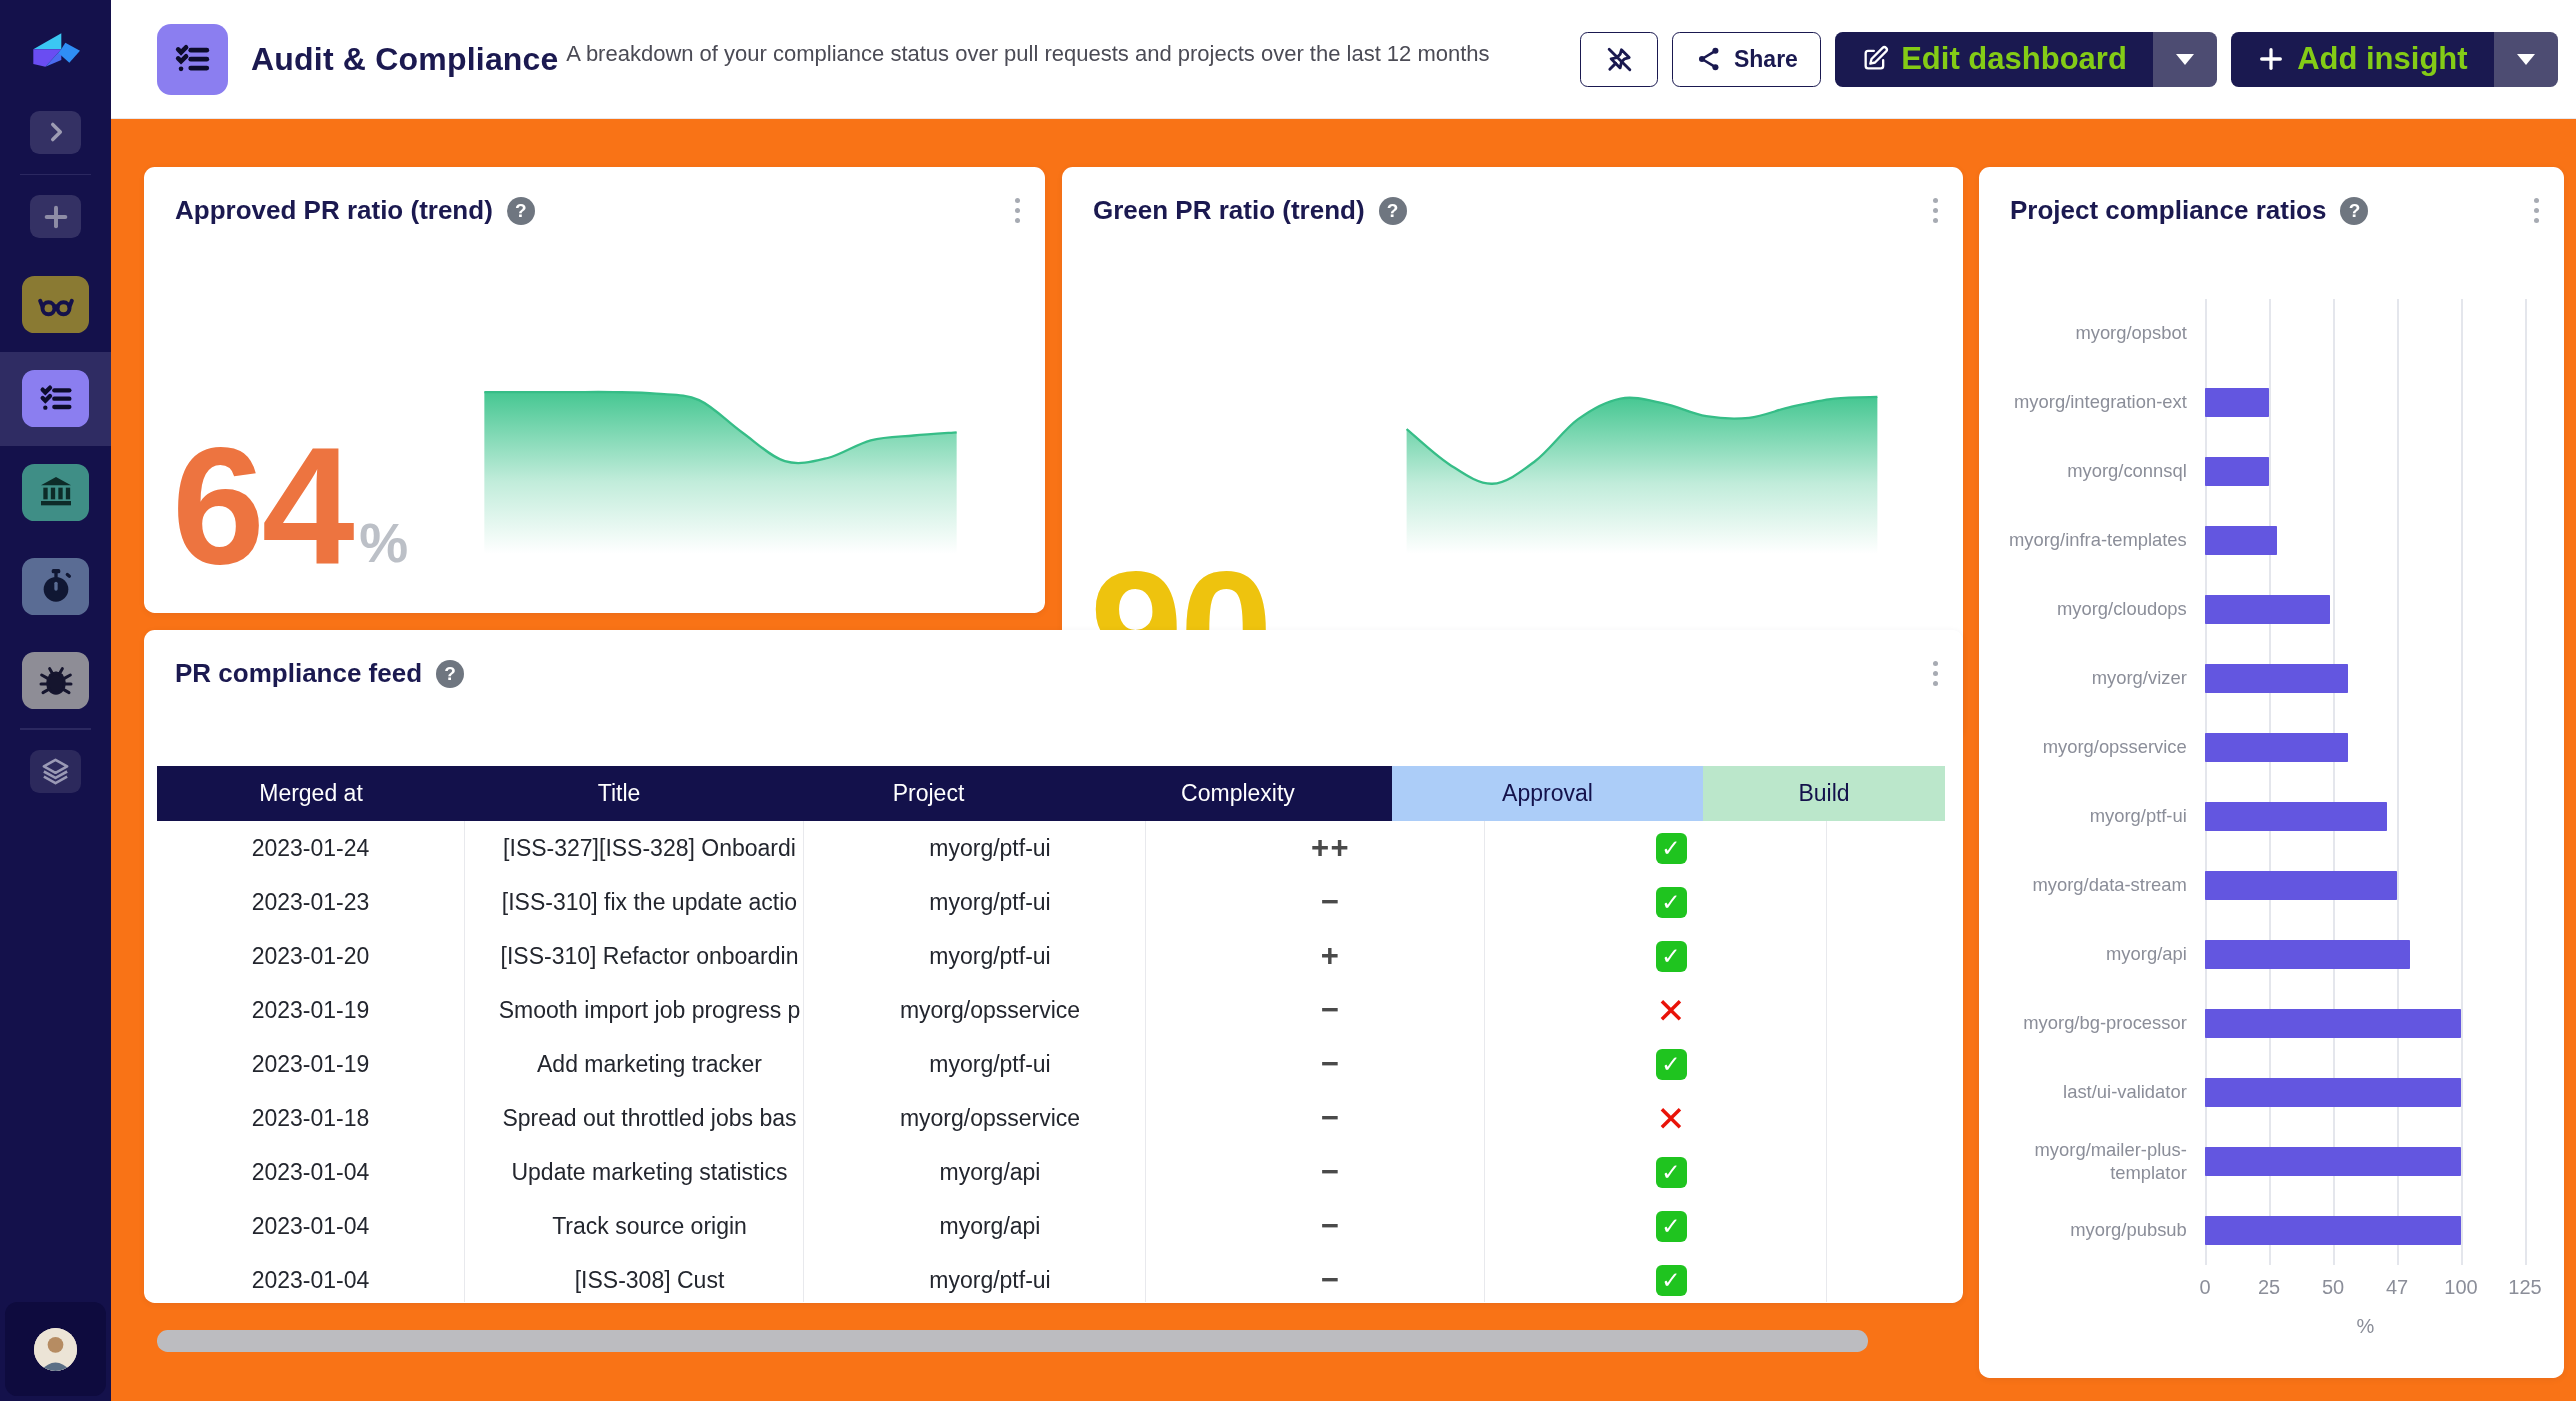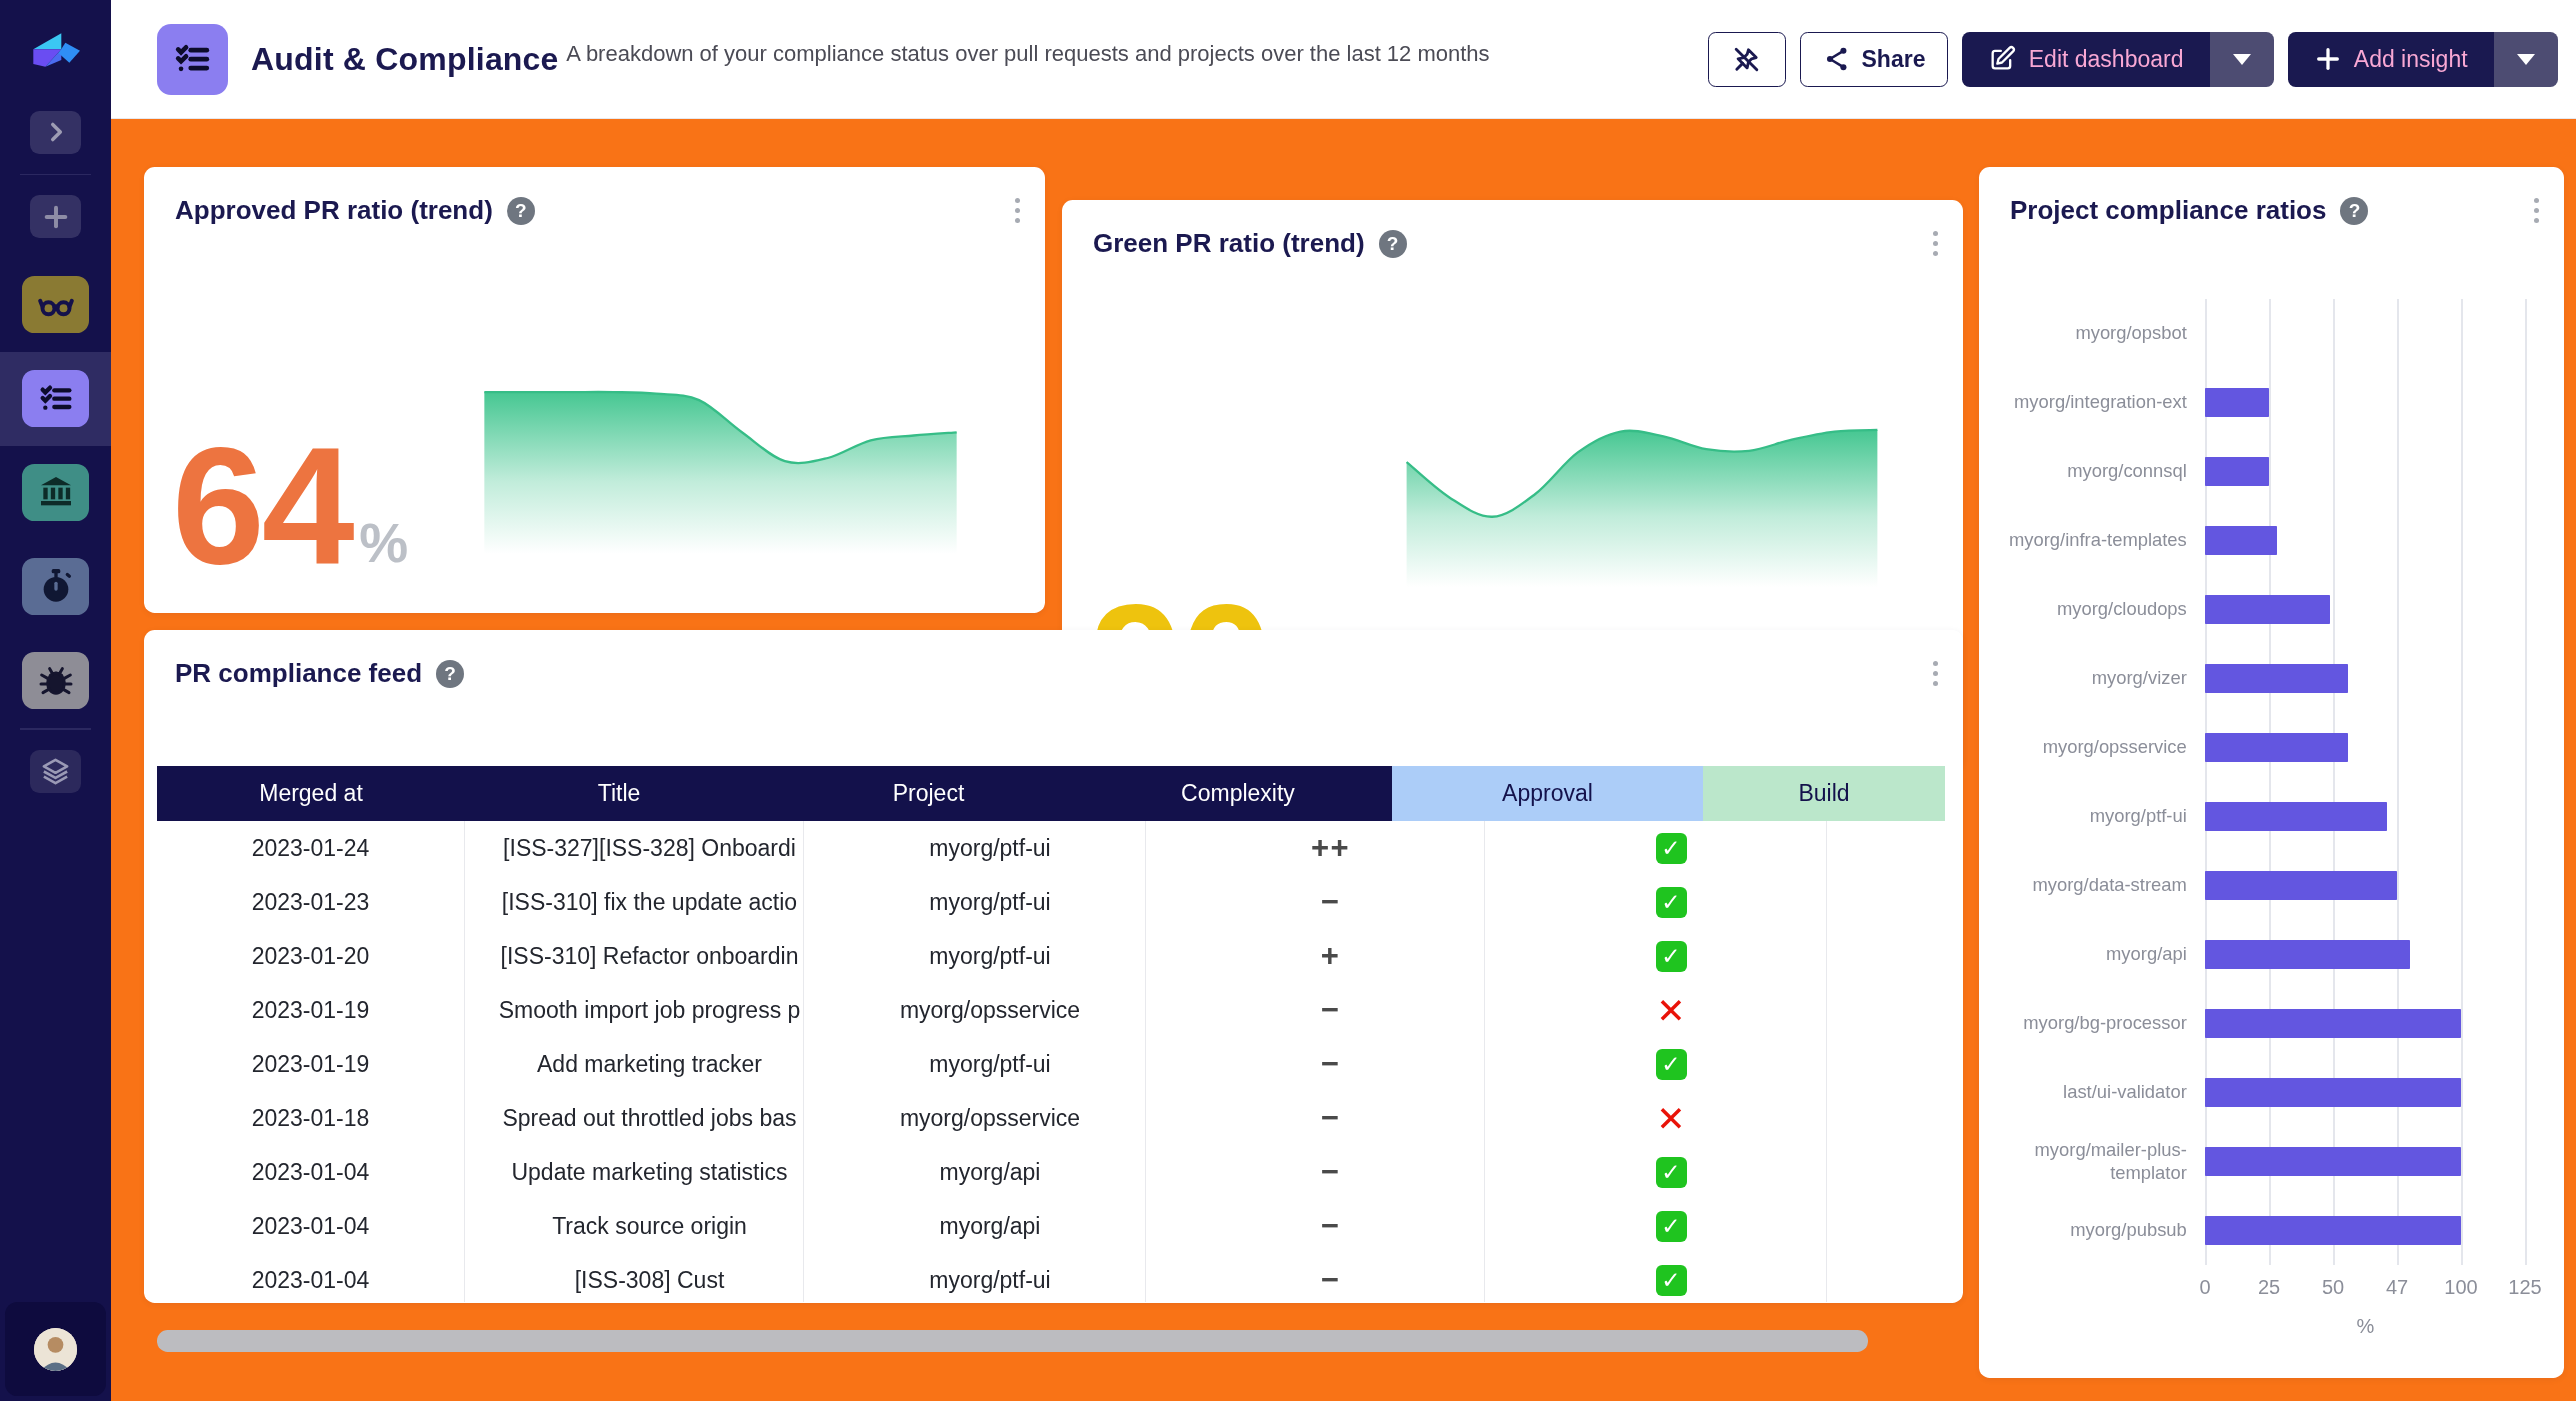--- a/index.html
+++ b/index.html
@@ -29,28 +29,28 @@
   .topbar{position:absolute;left:111px;top:0;width:2465px;height:119px;background:#ffffff;border-bottom:1.5px solid #e7e8ee;box-sizing:border-box;z-index:4;display:flex;align-items:center;}
   .tb-icon{width:71px;height:71px;border-radius:14px;background:#8b7ef0;display:flex;align-items:center;justify-content:center;margin:0 23px 0 46px;}
   .tb-titles{display:flex;flex-direction:row;gap:7.7px;}
   .tb-title{font-size:32px;font-weight:800;color:#1b1950;letter-spacing:0.2px;}
   .tb-sub{font-size:22px;color:#4b4b55;}
   .tb-actions{margin-left:auto;display:flex;align-items:center;gap:14px;padding-right:18.4px;}
   .btn{height:55px;box-sizing:border-box;border-radius:7.7px;display:flex;align-items:center;justify-content:center;font-size:23px;font-weight:600;cursor:pointer;}
   .btn.ghost{background:#fff;border:1.5px solid #1a1950;color:#1a1950;padding:0 22px;gap:10.7px;}
   .btn.square{width:78px;padding:0;}
   .split{display:flex;border-radius:7.7px;overflow:hidden;height:55px;cursor:pointer;}
-  .split .main{background:#1a1950;color:#f9a8d4;display:flex;align-items:center;gap:12.3px;padding:0 26px;font-size:23px;font-weight:400;}
+  .split .main{background:#1a1950;color:#84cc16;display:flex;align-items:center;gap:12.3px;padding:0 26px;font-size:31px;font-weight:700;}
   .split .caret{width:64px;background:#4d4c72;display:flex;align-items:center;justify-content:center;}
   .caret-tri{width:0;height:0;border-left:9.2px solid transparent;border-right:9.2px solid transparent;border-top:11.5px solid #ffffff;}
   
   .board{position:absolute;left:111px;top:119px;width:2465px;height:1283px;background:#f97316;}
   .card{position:absolute;background:#fff;border-radius:10.7px;box-shadow:0 1.5px 6.1px rgba(20,20,60,.06);overflow:hidden;}
   .card-a{left:33px;top:48px;width:901px;height:446px;}
-  .card-b{left:951px;top:48px;width:901px;height:570px;margin-top:33px;}
+  .card-b{left:951px;top:48px;width:901px;height:570px;}
   .card-c{left:1868px;top:48px;width:585px;height:1211px;}
   .card-d{left:33px;top:511px;width:1819px;height:673px;}
   .card-head{display:flex;align-items:center;gap:14px;padding:28px 31px 0;}
   .card-title{font-size:26px;font-weight:700;color:#1b1950;}
   .help{width:28px;height:28px;border-radius:50%;background:#6f7680;color:#fff;font-size:19px;font-weight:700;display:inline-flex;align-items:center;justify-content:center;cursor:pointer;flex:none;}
   .kebab{position:absolute;right:20px;top:26px;display:flex;flex-direction:column;gap:4.6px;cursor:pointer;padding:4.6px;}
   .kebab i{width:5.4px;height:5.4px;border-radius:50%;background:#a7abb3;display:block;}
   
   .metric{position:absolute;left:28px;bottom:40px;display:flex;align-items:flex-end;line-height:.8;}
   .metric .num{font-size:167px;font-weight:800;letter-spacing:-3.1px;}

